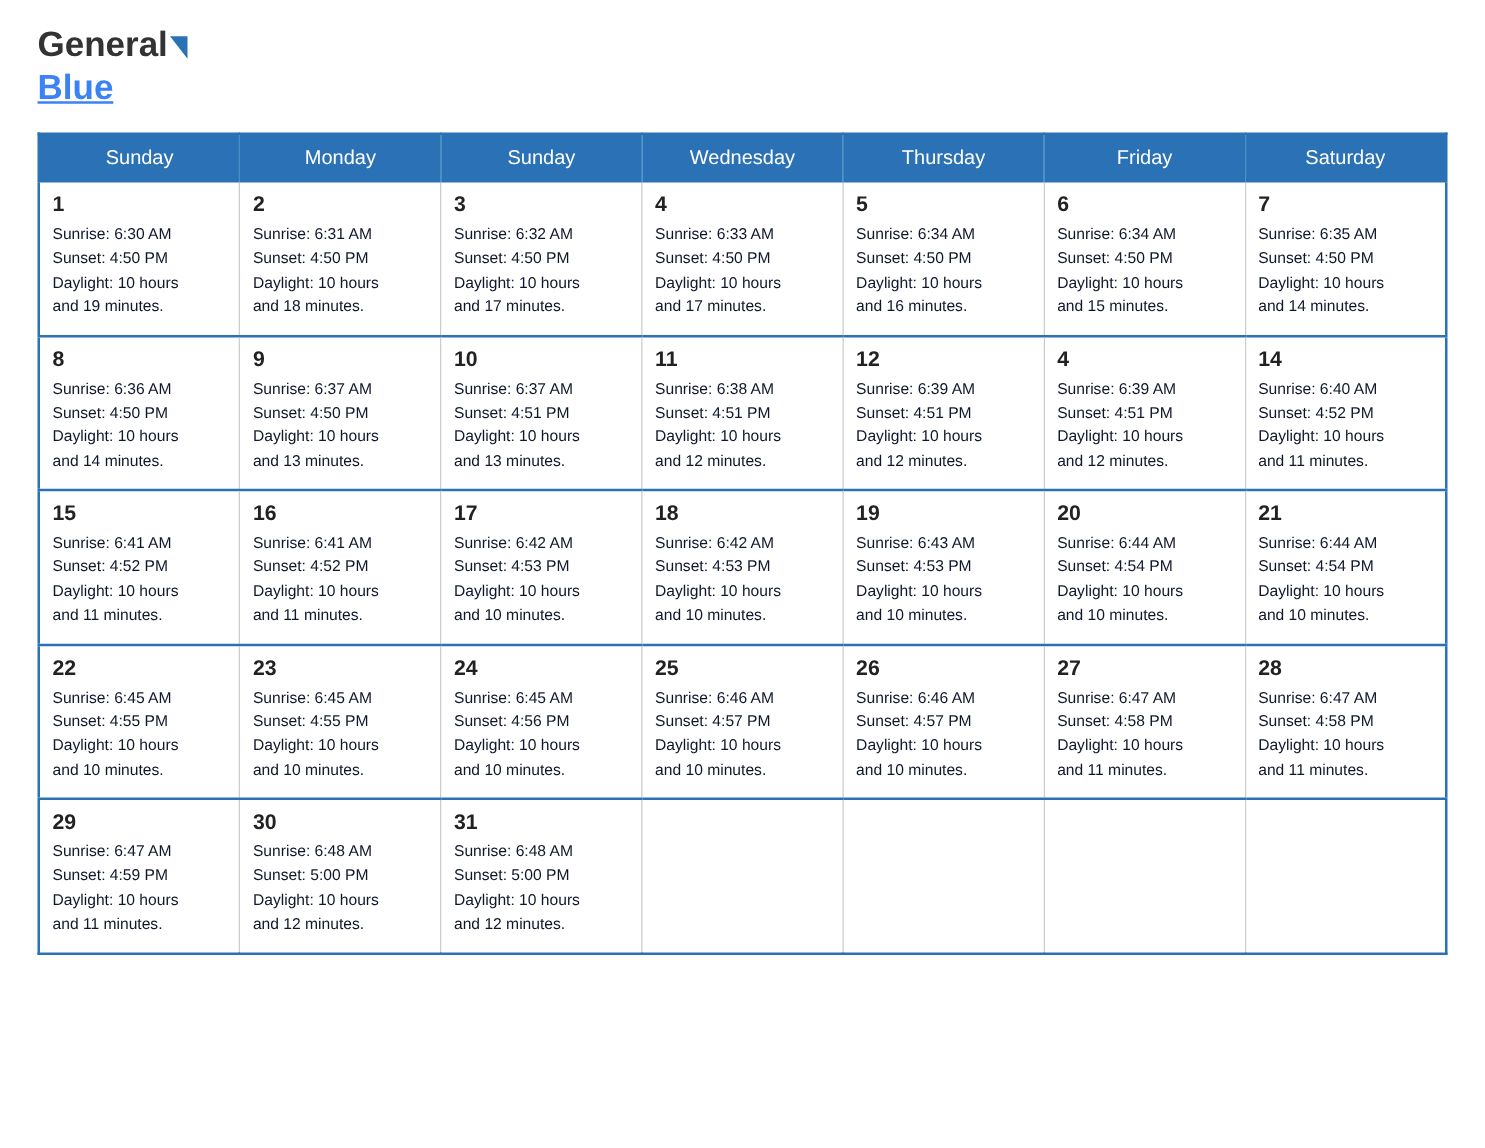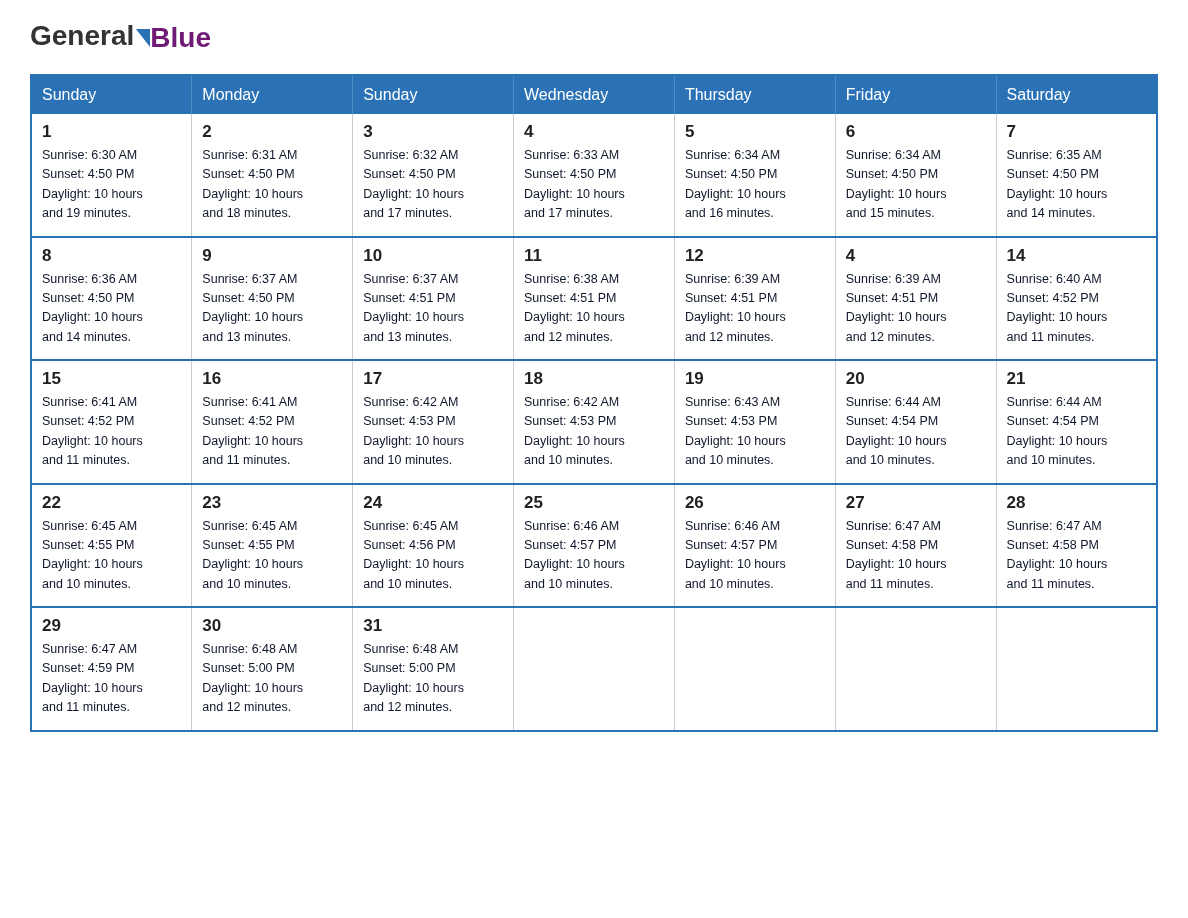--- a/index.html
+++ b/index.html
@@ -11,20 +11,21 @@
       padding: 20px 30px;
     }
     .header {
       display: flex;
       justify-content: space-between;
       align-items: flex-start;
       margin-bottom: 20px;
     }
     .logo {
       display: flex;
+      flex-direction: column;
       align-items: flex-start;
     }
     .logo-text {
       display: flex;
       align-items: center;
     }
     .logo-general {
       font-size: 28px;
       font-weight: bold;
       color: #333333;
@@ -35,22 +36,23 @@
       height: 0;
       border-left: 14px solid transparent;
       border-right: 0px solid transparent;
       border-top: 18px solid #2a72b5;
       margin-left: 2px;
       margin-top: 4px;
     }
     .logo-blue-word {
       font-size: 28px;
       font-weight: bold;
-      color: #701a75;
+      color: #3b82f6;
       margin-top: 2px;
+      text-decoration: underline;
     }
     .title-block {
       text-align: right;
     }
     .month-title {
       font-size: 52px;
       font-weight: normal;
       color: #222222;
       line-height: 1.1;
     }
@@ -63,21 +65,21 @@
       width: 100%;
       border-collapse: collapse;
       border: 2px solid #2a72b5;
     }
     .calendar-table th {
       background-color: #2a72b5;
       color: #ffffff;
       font-size: 16px;
       font-weight: normal;
       padding: 10px 10px;
-      text-align: left;
+      text-align: center;
       border-right: 1px solid #4a8fc5;
     }
     .calendar-table th:last-child {
       border-right: none;
     }
     .calendar-table td {
       vertical-align: top;
       padding: 8px 10px 12px 10px;
       border-right: 1px solid #cccccc;
       border-bottom: 2px solid #2a72b5;

